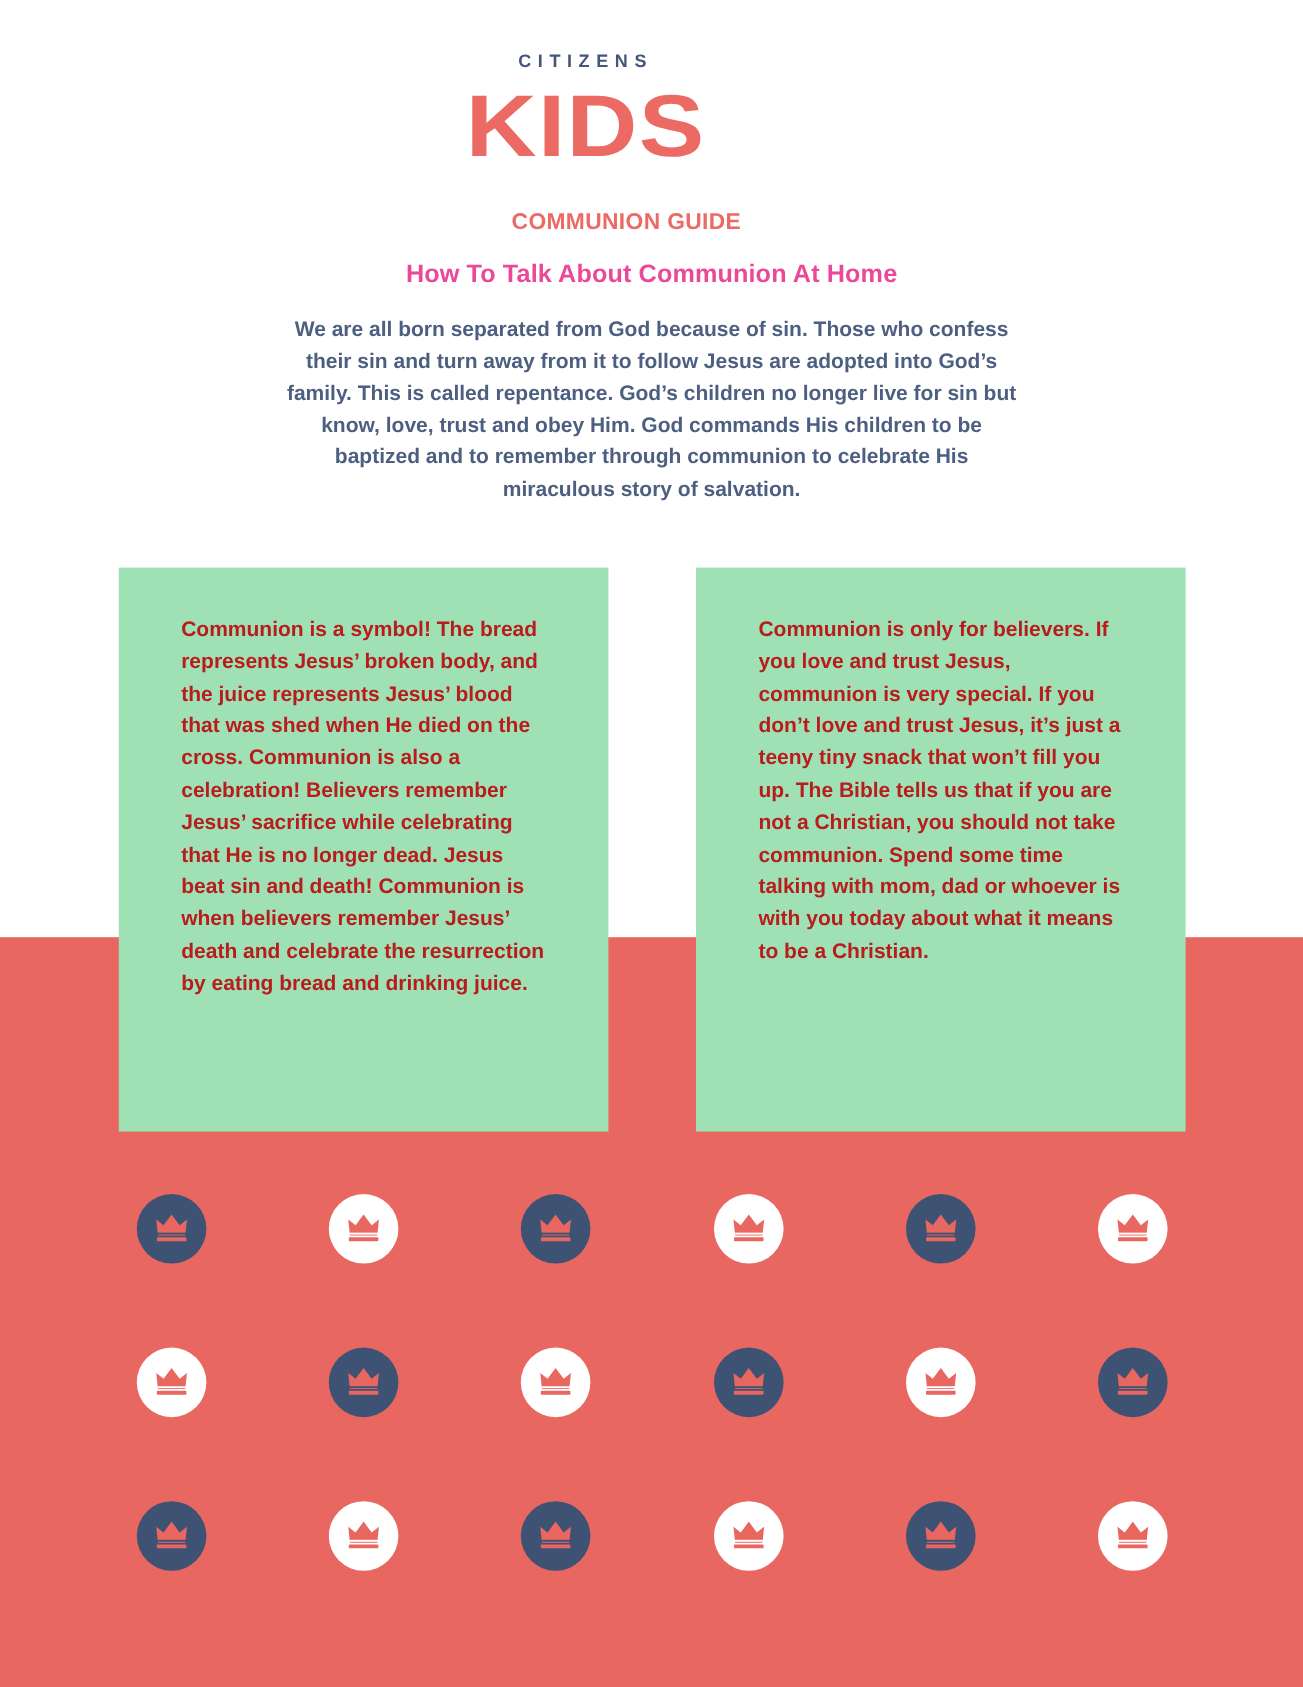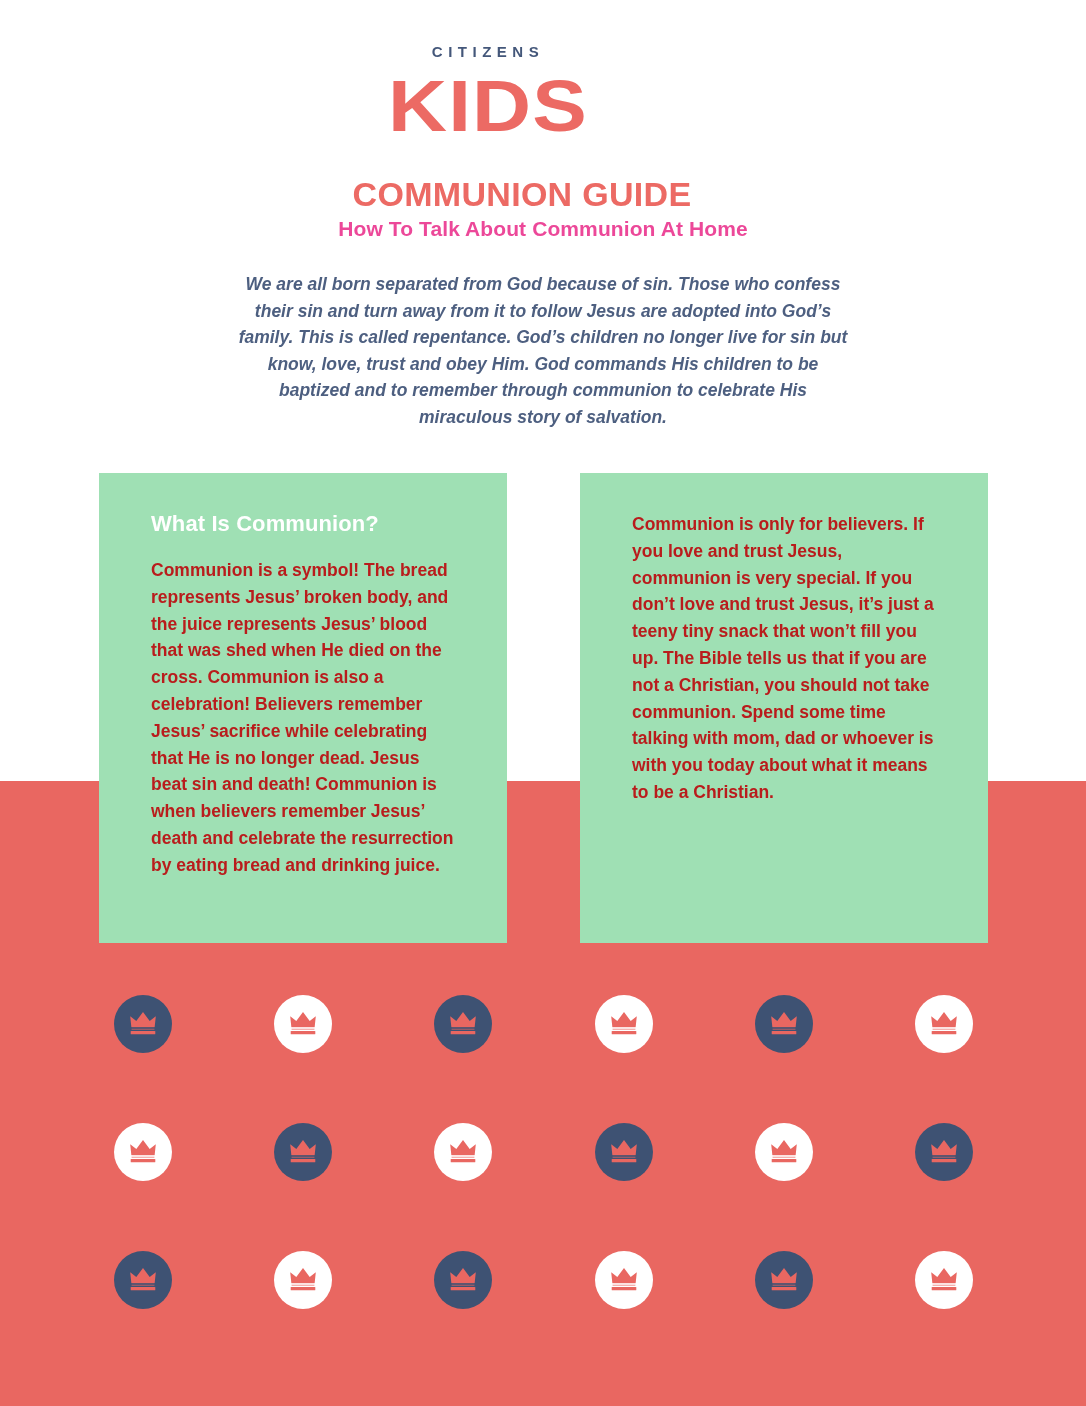--- a/index.html
+++ b/index.html
@@ -59,21 +59,21 @@
     transform: scaleX(1.12);
   }
 
   
   #doc-title {
     position: absolute;
     left: 0;
     top: 175px;
     width: 1044px;
     text-align: center;
-    font-size: 34px;
+    font-size: 19px;
     font-weight: 700;
     letter-spacing: 0.3px;
     color: #ec6a64;
     z-index: 3;
   }
 
   #doc-subtitle {
     position: absolute;
     left: 0;
     top: 217px;
@@ -82,29 +82,28 @@
     font-size: 21px;
     font-weight: 700;
     letter-spacing: 0.1px;
     color: #ec4899;
     z-index: 3;
   }
 
   #intro-paragraph {
     position: absolute;
     left: 233px;
-    top: 271px;
+    top: 261px;
     width: 620px;
     text-align: center;
     font-size: 17.5px;
     font-weight: 600;
     line-height: 26.6px;
     color: #4d5f80;
     z-index: 3;
-    font-style: italic;
   }
 
   
   .info-card {
     position: absolute;
     top: 473px;
     width: 408px;
     height: 470px;
     background: #9fe0b4;
     z-index: 2;
@@ -168,21 +167,20 @@
   <div id="logo-wordmark-main">KIDS</div>
 </header>
 
 <h1 id="doc-title">COMMUNION GUIDE</h1>
 
 <h2 id="doc-subtitle">How To Talk About Communion At Home</h2>
 
 <p id="intro-paragraph">We are all born separated from God because of sin. Those who confess their sin and turn away from it to follow Jesus are adopted into God’s family. This is called repentance. God’s children no longer live for sin but know, love, trust and obey Him. God commands His children to be baptized and to remember through communion to celebrate His miraculous story of salvation.</p>
 
 <section id="card-what-is-communion" class="info-card">
-  <div class="card-heading">What Is Communion?</div>
   <div class="card-body">Communion is a symbol! The bread represents Jesus’ broken body, and the juice represents Jesus’ blood that was shed when He died on the cross. Communion is also a celebration! Believers remember Jesus’ sacrifice while celebrating that He is no longer dead. Jesus beat sin and death! Communion is when believers remember Jesus’ death and celebrate the resurrection by eating bread and drinking juice.</div>
 </section>
 
 <section id="card-who-can-participate" class="info-card">
   <div class="card-body">Communion is only for believers. If you love and trust Jesus, communion is very special. If you don’t love and trust Jesus, it’s just a teeny tiny snack that won’t fill you up. The Bible tells us that if you are not a Christian, you should not take communion. Spend some time talking with mom, dad or whoever is with you today about what it means to be a Christian.</div>
 </section>
 
 <div id="crown-pattern">
     <div class="crown-row">
       <div class="crown-badge navy" style="left: 114px; top: 0px;">

